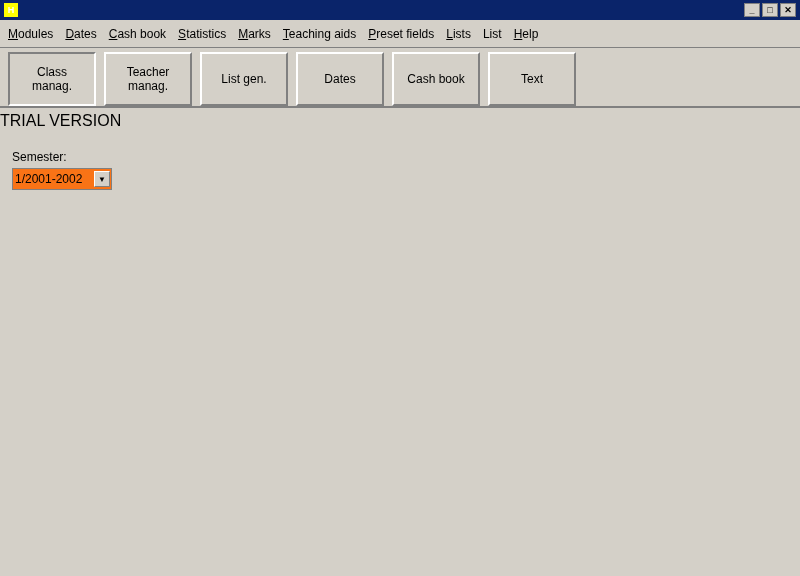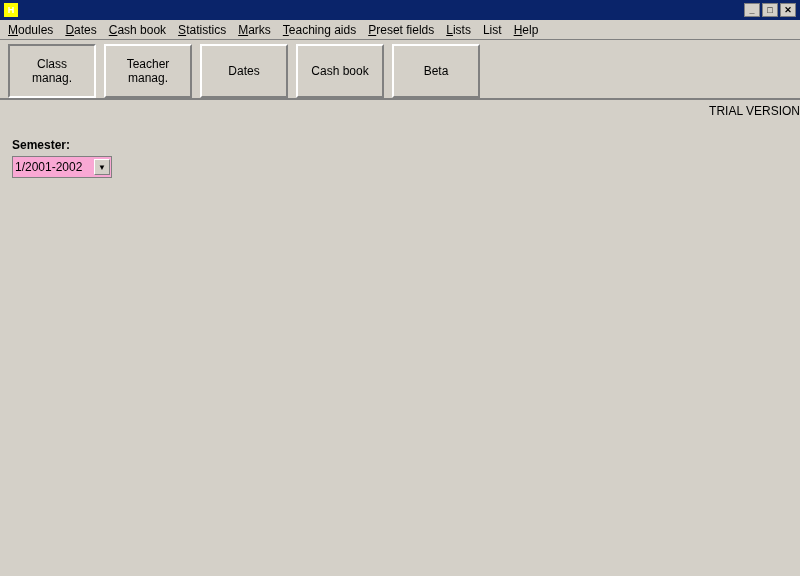--- a/index.html
+++ b/index.html
@@ -54,21 +54,21 @@
       display: flex;
       align-items: center;
       justify-content: center;
       cursor: pointer;
       color: #000;
     }
     
     .menu-bar {
       background: #d4d0c8;
       border-bottom: 1px solid #808080;
-      height: 20px;
+      height: 28px;
       display: flex;
       align-items: center;
       padding: 0 2px;
     }
     .menu-item {
       padding: 2px 6px;
       font-size: 12px;
       cursor: pointer;
       color: #000;
     }
@@ -100,46 +100,45 @@
       color: #000;
       line-height: 1.2;
       white-space: pre-line;
     }
     .toolbar-btn.active {
       border-color: #808080 #ffffff #ffffff #808080;
       background: #d4d0c8;
     }
     
     .trial-bar {
-      text-align: right;
+      text-align: left;
       padding: 4px 0;
-      font-size: 12px;
+      font-size: 16px;
       color: #000;
       background: #d4d0c8;
     }
     
     .main-content {
       background: #d4d0c8;
       padding: 16px 12px;
     }
     .semester-label {
       font-size: 12px;
       color: #000;
       margin-bottom: 4px;
-      font-weight: bold;
     }
     .select-wrapper {
       position: relative;
       display: inline-block;
     }
     .select-wrapper select {
       width: 100px;
       height: 22px;
       font-size: 12px;
-      background: #f9a8d4;
+      background: #f97316;
       border: 1px solid #808080;
       padding: 1px 18px 1px 2px;
       appearance: none;
       -webkit-appearance: none;
       cursor: pointer;
     }
     .select-arrow {
       position: absolute;
       right: 2px;
       top: 50%;
@@ -179,23 +178,24 @@
   <span class="menu-item"><u>T</u>eaching aids</span>
   <span class="menu-item"><u>P</u>reset fields</span>
   <span class="menu-item"><u>L</u>ists</span>
   <span class="menu-item">List</span>
   <span class="menu-item"><u>H</u>elp</span>
 </div>
 
 <div class="toolbar">
   <div class="toolbar-btn active">Class<br>manag.</div>
   <div class="toolbar-btn">Teacher<br>manag.</div>
+  <div class="toolbar-btn">List gen.</div>
   <div class="toolbar-btn">Dates</div>
   <div class="toolbar-btn">Cash book</div>
-  <div class="toolbar-btn">Beta</div>
+  <div class="toolbar-btn">Text</div>
 </div>
 
 <div class="trial-bar">
   <span>TRIAL VERSION</span>
 </div>
 
 <div class="main-content">
   <div class="semester-label">Semester:</div>
   <div class="select-wrapper">
     <select>

